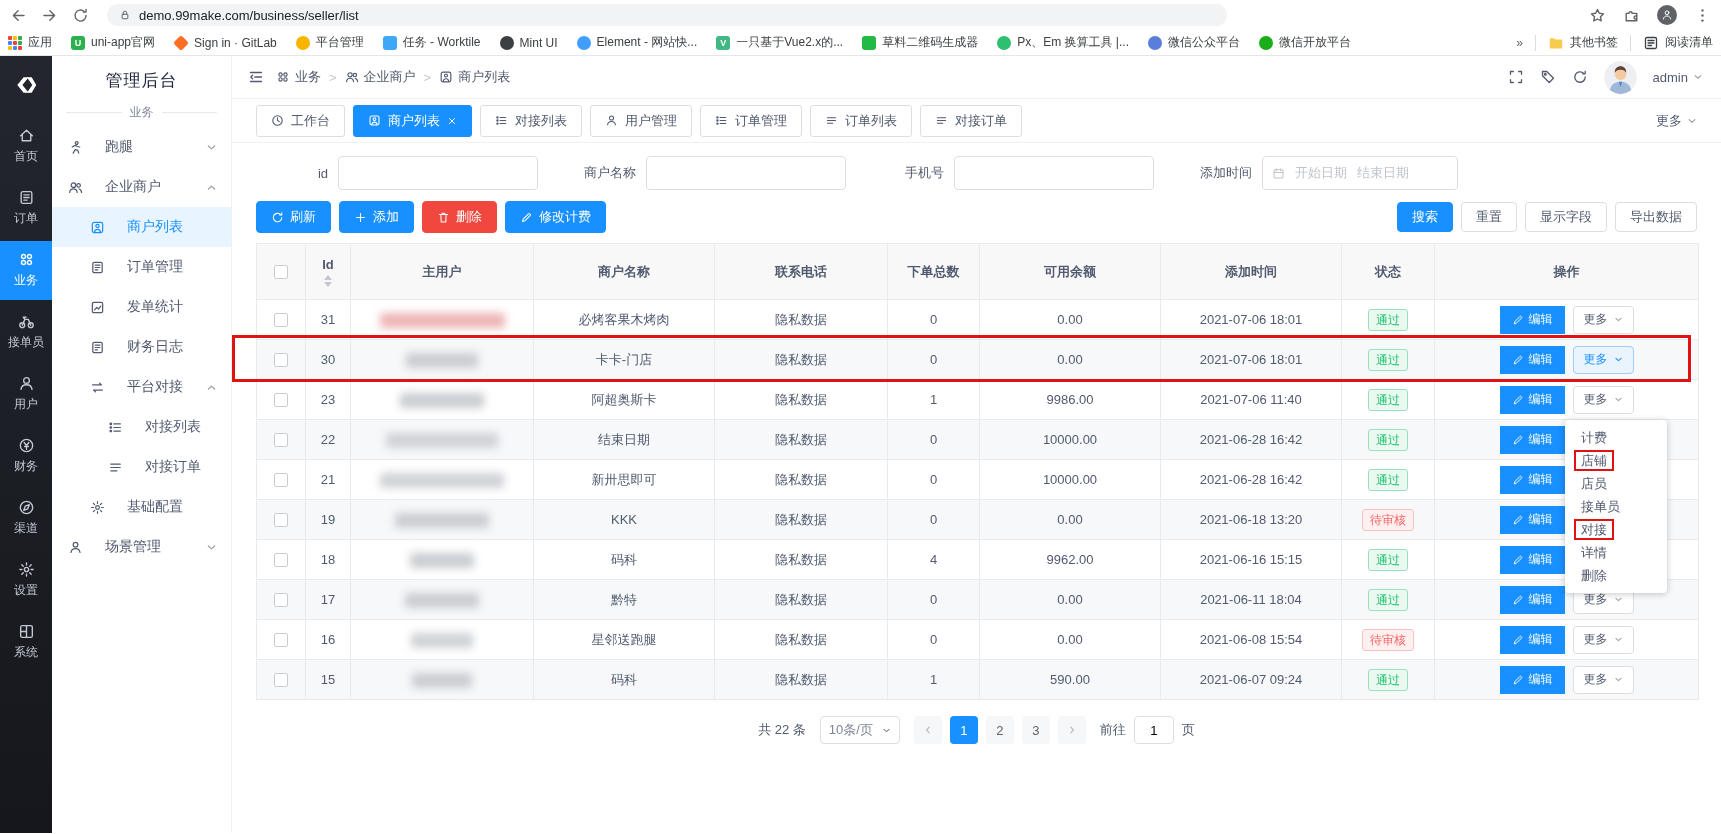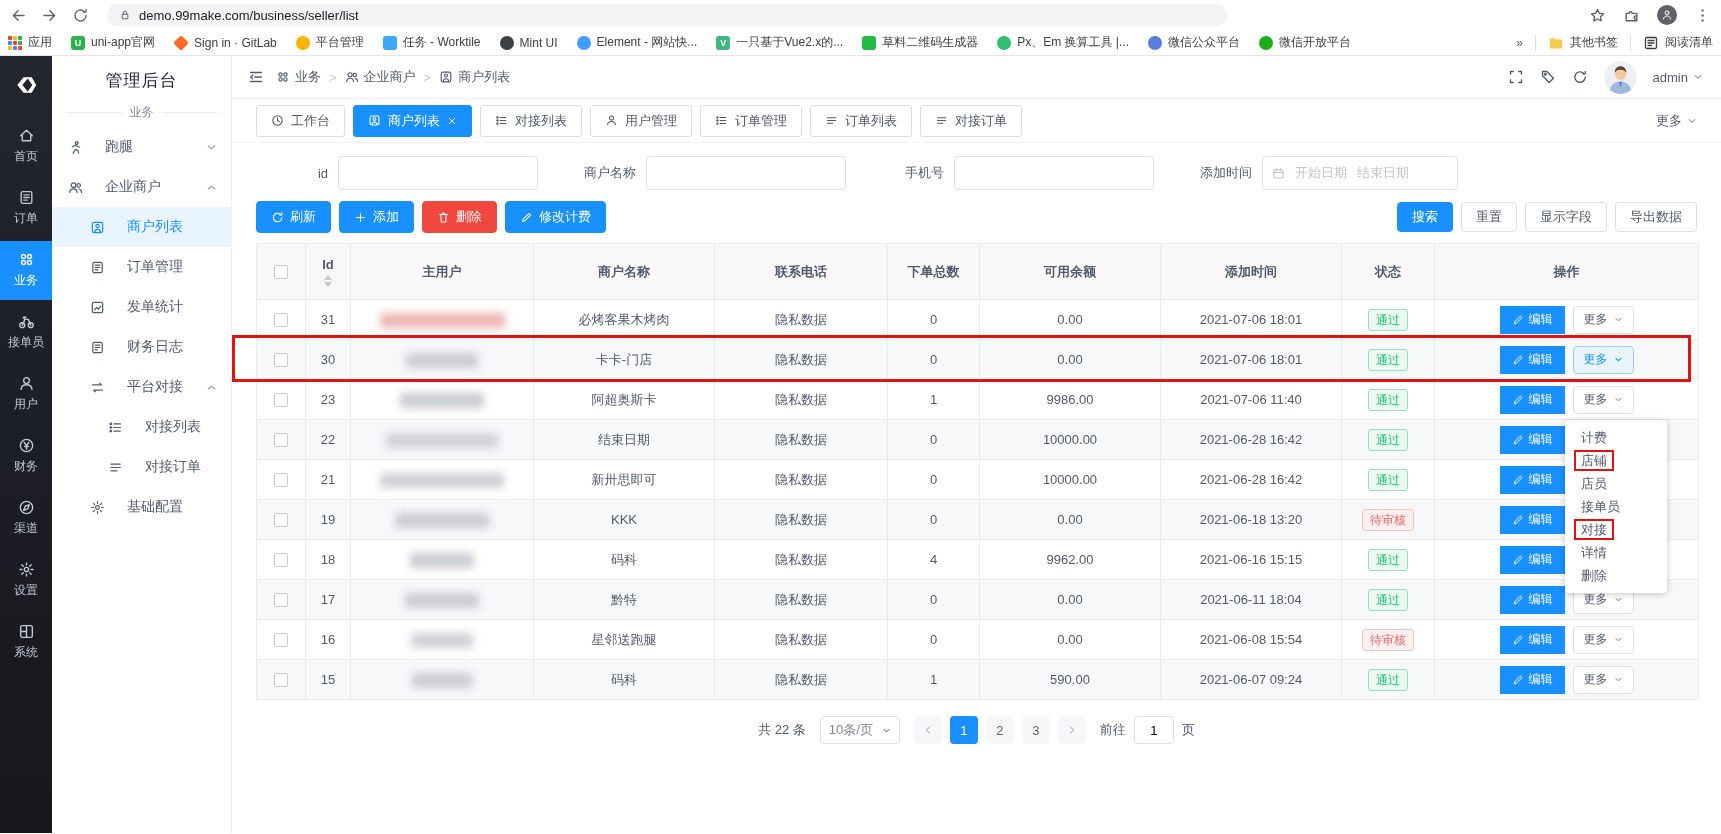--- a/index.html
+++ b/index.html
@@ -454,20 +454,34 @@
         </div>
         <div class="menu-item lvl2">
           <span class="ic">
             <svg viewBox="0 0 16 16" fill="none" stroke="currentColor" stroke-width="1.3" stroke-linecap="round" stroke-linejoin="round" aria-hidden="true">
               <circle cx="8" cy="8" r="2"></circle>
               <path d="M8 1.8v1.9M8 12.3v1.9M1.8 8h1.9M12.3 8h1.9M3.6 3.6l1.35 1.35M11.05 11.05l1.35 1.35M12.4 3.6l-1.35 1.35M4.95 11.05 3.6 12.4"></path>
             </svg>
           </span>
           <span>基础配置</span>
         </div>
+        <div class="menu-item lvl1">
+          <span class="ic">
+            <svg viewBox="0 0 16 16" fill="none" stroke="currentColor" stroke-width="1.3" stroke-linecap="round" stroke-linejoin="round" aria-hidden="true">
+              <circle cx="8" cy="5" r="2.5"></circle>
+              <path d="M3.2 13.3c.4-2.8 2.4-4 4.8-4s4.4 1.2 4.8 4"></path>
+            </svg>
+          </span>
+          <span>场景管理</span>
+          <span class="ic chev">
+            <svg viewBox="0 0 16 16" fill="none" stroke="currentColor" stroke-width="1.3" stroke-linecap="round" stroke-linejoin="round" aria-hidden="true">
+              <path d="M3.4 5.8 8 10l4.6-4.2" stroke-width="1.8"></path>
+            </svg>
+          </span>
+        </div>
       </div>
   </aside>
 
   <main class="main">
     <header class="main-header">
       <span class="ic fold">
           <svg viewBox="0 0 16 16" fill="none" stroke="currentColor" stroke-width="1.3" stroke-linecap="round" stroke-linejoin="round" aria-hidden="true">
             <path d="M2.5 3.5h11M6.8 8h6.7M2.5 12.5h11M4.6 6.2 2.8 8l1.8 1.8"></path>
           </svg>
         </span>

